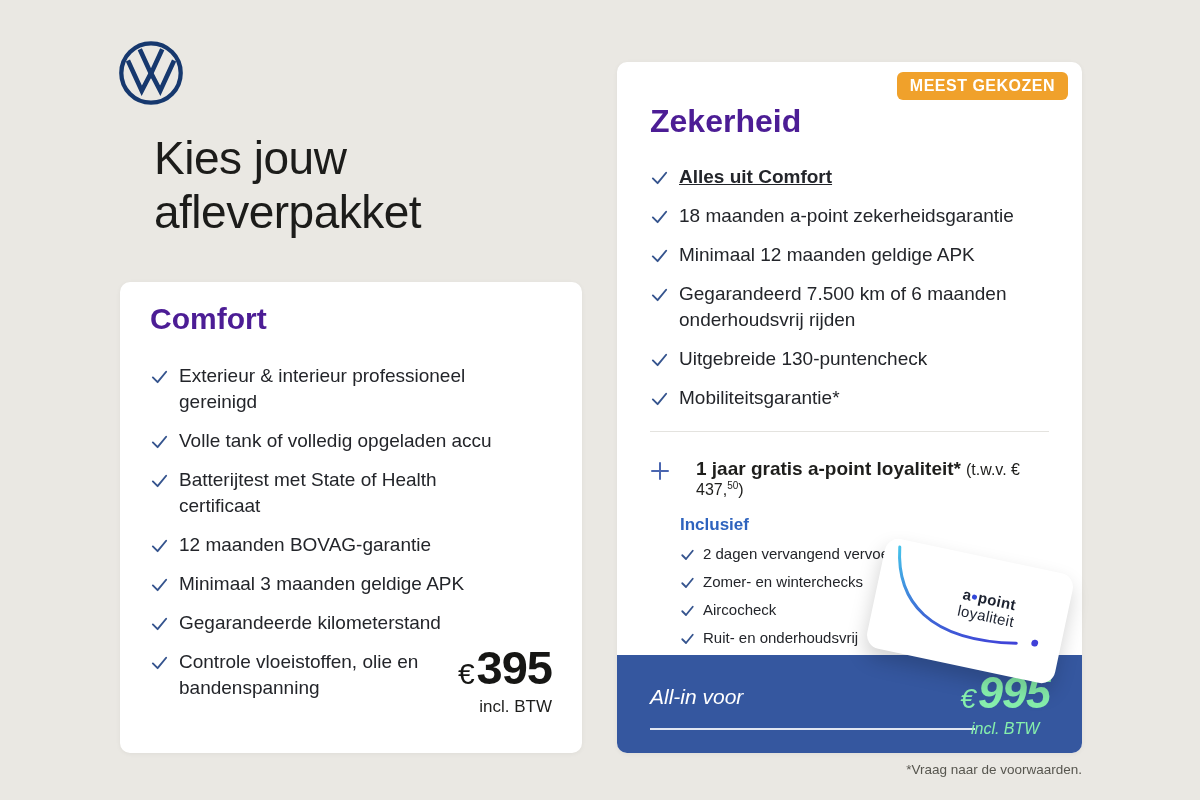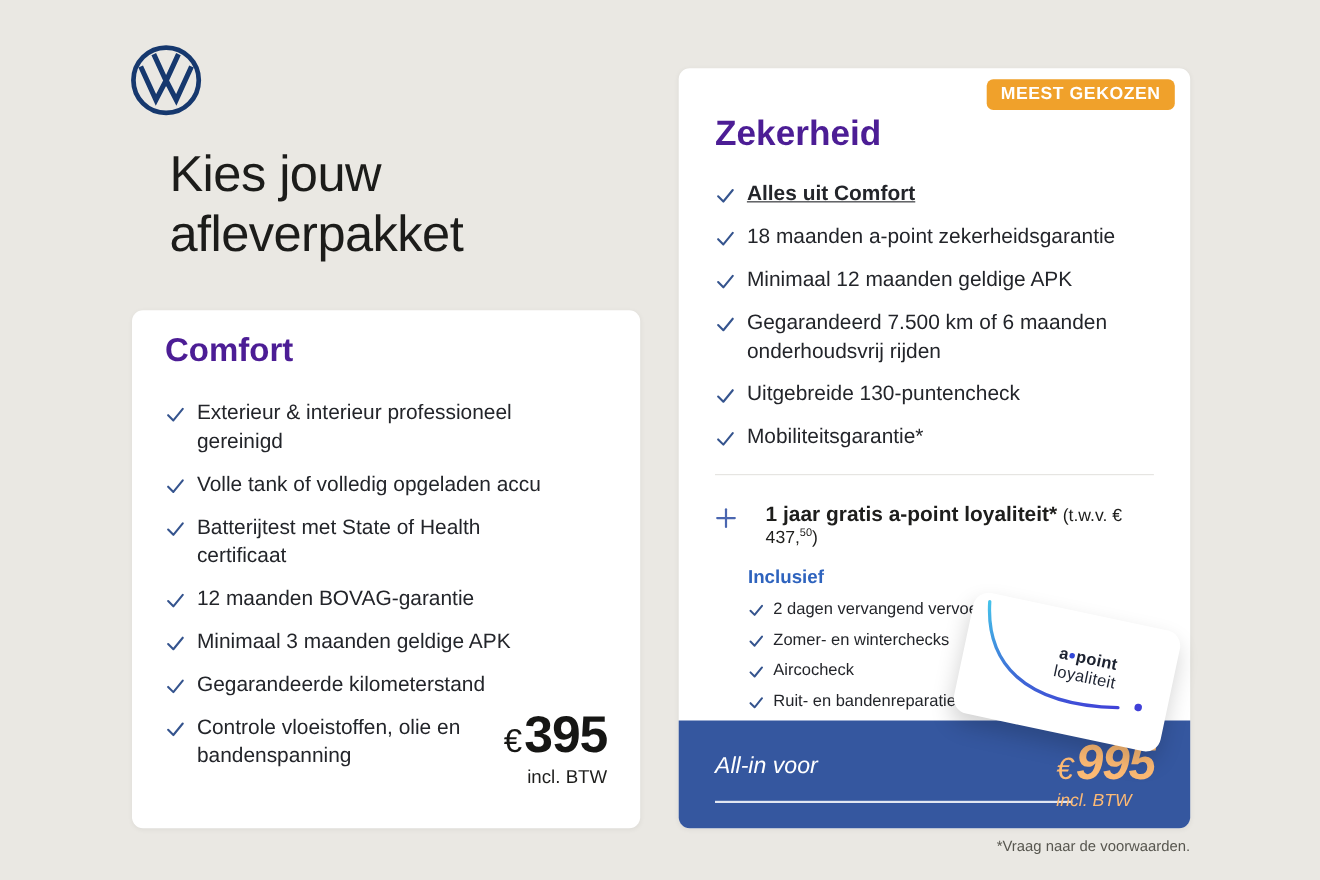--- a/index.html
+++ b/index.html
@@ -83,21 +83,21 @@
   .loyal-text .l2 { font-size:15px; font-weight:500; letter-spacing:0.3px; }
   .loyal-dot { display:inline-block; width:5px; height:5px; border-radius:50%; background:#3348D8; vertical-align:middle; margin:0 1px 2px 1px; }
 
   
   .allin-footer {
     position:absolute; left:0; bottom:0; width:465px; height:98px;
     background:#35579F; border-radius:0 0 10px 10px; z-index:1;font-style:italic;
   }
   .allin-label { position:absolute; left:33px; top:30px; color:#FFFFFF; font-size:21px; font-weight:500; }
   .allin-underline { position:absolute; left:33px; bottom:23px; width:325px; height:2px; background:rgba(255,255,255,0.85); }
-  .allin-price { position:absolute; right:32px; top:12px; text-align:left; color:#fdba74; }
+  .allin-price { position:absolute; right:32px; top:12px; text-align:center; color:#86efac; }
   .allin-price .euro { font-size:28px; font-weight:500; margin-right:2px; }
   .allin-price .amount { font-size:45px; font-weight:700; letter-spacing:-1px; }
   .allin-price .sub { font-size:16px; margin-top:1px; }
 
   .footnote {
     position:absolute; right:118px; top:762px;
     font-size:13.5px; color:#57564F;
   }
 </style>
 </head>
@@ -245,21 +245,21 @@
     <div class="sub-item">
       <svg class="check-icon" width="15" height="15" viewBox="0 0 20 20">
           <polyline points="3,11 8,16 17,5" fill="none" stroke="#35548E" stroke-width="2.4" stroke-linecap="round" stroke-linejoin="round"></polyline>
         </svg>
       <span class="txt">Aircocheck</span>
     </div>
     <div class="sub-item">
       <svg class="check-icon" width="15" height="15" viewBox="0 0 20 20">
           <polyline points="3,11 8,16 17,5" fill="none" stroke="#35548E" stroke-width="2.4" stroke-linecap="round" stroke-linejoin="round"></polyline>
         </svg>
-      <span class="txt">Ruit- en bandenreparatie</span>
+      <span class="txt">Ruit- en onderhoudsvrij</span>
     </div>
   </div>
 
   <div class="loyal-card">
     <svg class="curve" width="192" height="112" viewBox="0 0 192 112">
       <defs>
         <linearGradient id="curveGrad" x1="0" y1="0" x2="1" y2="1">
           <stop offset="0" stop-color="#45C2EA"></stop>
           <stop offset="0.55" stop-color="#3E6BD6"></stop>
           <stop offset="1" stop-color="#4040D8"></stop>

